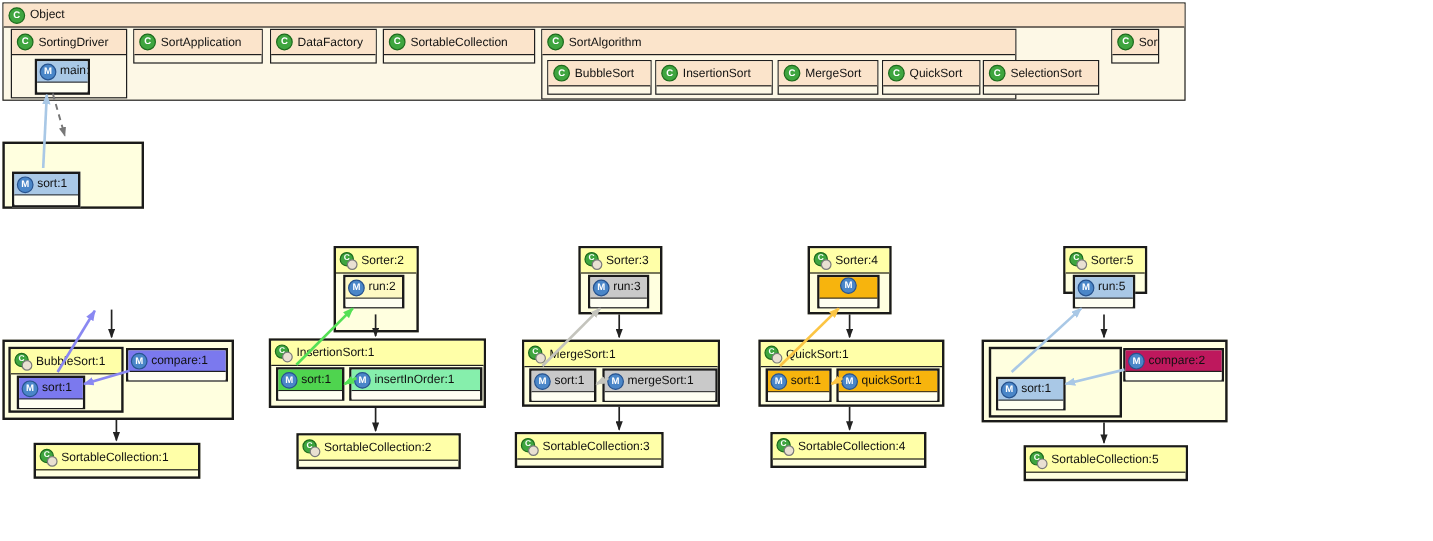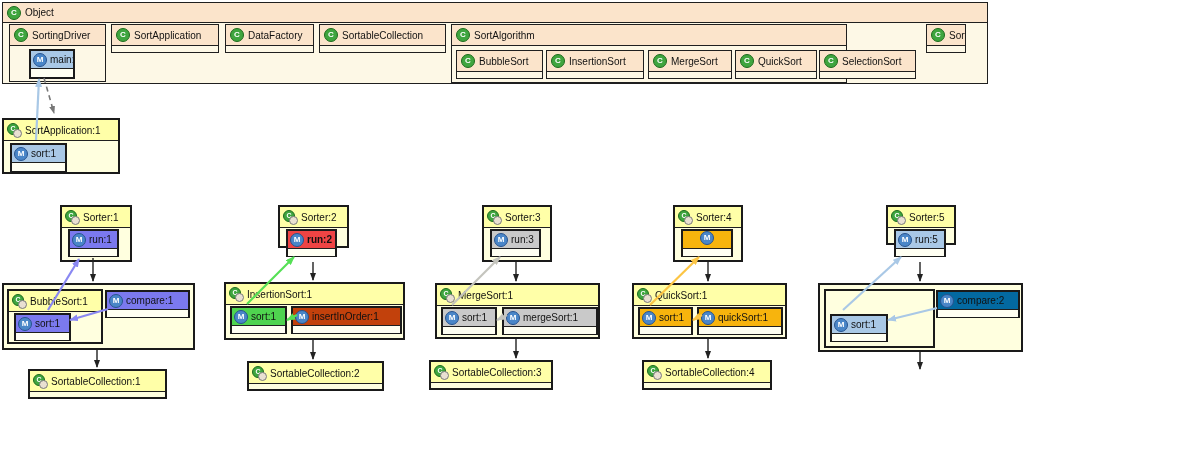--- a/index.html
+++ b/index.html
@@ -125,52 +125,29 @@
 
     <div class="box cls" style="left:923px;top:21px;width:40px;height:29px">
       <div class="chead">
         <span class="icoC"></span>
         <span class="lbl">Sorter</span>
       </div>
     </div>
   </div>
 
   <div class="box ibox" style="left:2px;top:118px;width:118px;height:56px">
-    <div class="ihead">
-      <span class="icoInst">
-          <span class="ic"></span>
-          <span class="io"></span>
-        </span>
-      <span class="lbl">SortApplication:1</span>
-    </div>
     <div class="mbox" style="left:6px;top:23px;width:57px;height:30px">
       <div class="mrow" style="background-color: rgb(169, 200, 230);">
         <span class="icoM"></span>
         <span class="lbl">sort:1</span>
       </div>
       <div class="mstrip"></div>
     </div>
   </div>
 
-  <div class="box ibox" style="left:60px;top:205px;width:72px;height:57px">
-    <div class="ihead">
-      <span class="icoInst">
-          <span class="ic"></span>
-          <span class="io"></span>
-        </span>
-      <span class="lbl">Sorter:1</span>
-    </div>
-    <div class="mbox" style="left:6px;top:22px;width:51px;height:28px">
-      <div class="mrow" style="background-color: rgb(123, 121, 238);">
-        <span class="icoM"></span>
-        <span class="lbl">run:1</span>
-      </div>
-      <div class="mstrip"></div>
-    </div>
-  </div>
 
   <div class="box outerbox" style="left:2px;top:283px;width:193px;height:67px">
     <div class="box ibox" style="left:3px;top:4px;width:96px;height:55px">
       <div class="ihead">
         <span class="icoInst">
             <span class="ic"></span>
             <span class="io"></span>
           </span>
         <span class="lbl">BubbleSort:1</span>
       </div>
@@ -194,30 +171,30 @@
   <div class="box ibox" style="left:28px;top:369px;width:139px;height:30px">
     <div class="ihead">
       <span class="icoInst">
           <span class="ic"></span>
           <span class="io"></span>
         </span>
       <span class="lbl">SortableCollection:1</span>
     </div>
   </div>
 
-  <div class="box ibox" style="left:278px;top:205px;width:71px;height:43px">
+  <div class="box ibox" style="left:278px;top:205px;width:71px;height:72px">
     <div class="ihead">
       <span class="icoInst">
           <span class="ic"></span>
           <span class="io"></span>
         </span>
       <span class="lbl">Sorter:2</span>
     </div>
     <div class="mbox" style="left:6px;top:22px;width:51px;height:28px">
-      <div class="mrow" style="background-color: #ef4444; font-weight: bold;">
+      <div class="mrow" style="background-color: #fef9c3;">
         <span class="icoM"></span>
         <span class="lbl">run:2</span>
       </div>
       <div class="mstrip"></div>
     </div>
   </div>
 
   <div class="box ibox" style="left:224px;top:282px;width:181px;height:58px">
     <div class="ihead">
       <span class="icoInst">
@@ -227,21 +204,21 @@
       <span class="lbl">InsertionSort:1</span>
     </div>
     <div class="mbox" style="left:4px;top:22px;width:57px;height:28px">
       <div class="mrow" style="background-color: rgb(79, 212, 79);">
         <span class="icoM"></span>
         <span class="lbl">sort:1</span>
       </div>
       <div class="mstrip"></div>
     </div>
     <div class="mbox" style="left:65px;top:22px;width:111px;height:28px">
-      <div class="mrow" style="background-color: #c2410c;">
+      <div class="mrow" style="background-color: #86efac;">
         <span class="icoM"></span>
         <span class="lbl">insertInOrder:1</span>
       </div>
       <div class="mstrip"></div>
     </div>
   </div>
 
   <div class="box ibox" style="left:247px;top:361px;width:137px;height:30px">
     <div class="ihead">
       <span class="icoInst">
@@ -375,28 +352,37 @@
     <div class="box ibox" style="left:4px;top:4px;width:111px;height:59px">
       <div class="mbox" style="left:4px;top:23px;width:58px;height:28px">
         <div class="mrow" style="background-color: rgb(169, 200, 230);">
           <span class="icoM"></span>
           <span class="lbl">sort:1</span>
         </div>
         <div class="mstrip"></div>
       </div>
     </div>
     <div class="mbox" style="left:116px;top:5px;width:84px;height:28px">
-      <div class="mrow" style="background-color: #0369a1;">
+      <div class="mrow" style="background-color: #be185d;">
         <span class="icoM"></span>
         <span class="lbl">compare:2</span>
       </div>
       <div class="mstrip"></div>
     </div>
   </div>
 
+  <div class="box ibox" style="left:853px;top:371px;width:137px;height:30px">
+    <div class="ihead">
+      <span class="icoInst">
+          <span class="ic"></span>
+          <span class="io"></span>
+        </span>
+      <span class="lbl">SortableCollection:5</span>
+    </div>
+  </div>
 
   <svg class="overlay" width="1194" height="451" viewBox="0 0 1194 451">
     <defs>
       <marker id="mk-black" markerWidth="8" markerHeight="6" refX="7" refY="3" orient="auto" markerUnits="userSpaceOnUse">
         <path d="M0,0 L8,3 L0,6 Z" fill="#222222"></path>
       </marker>
       <marker id="mk-dash" markerWidth="8" markerHeight="6" refX="7" refY="3" orient="auto" markerUnits="userSpaceOnUse">
         <path d="M0,0 L8,3 L0,6 Z" fill="#777777"></path>
       </marker>
       <marker id="mk-app" markerWidth="9" markerHeight="7" refX="8" refY="3.5" orient="auto" markerUnits="userSpaceOnUse">

